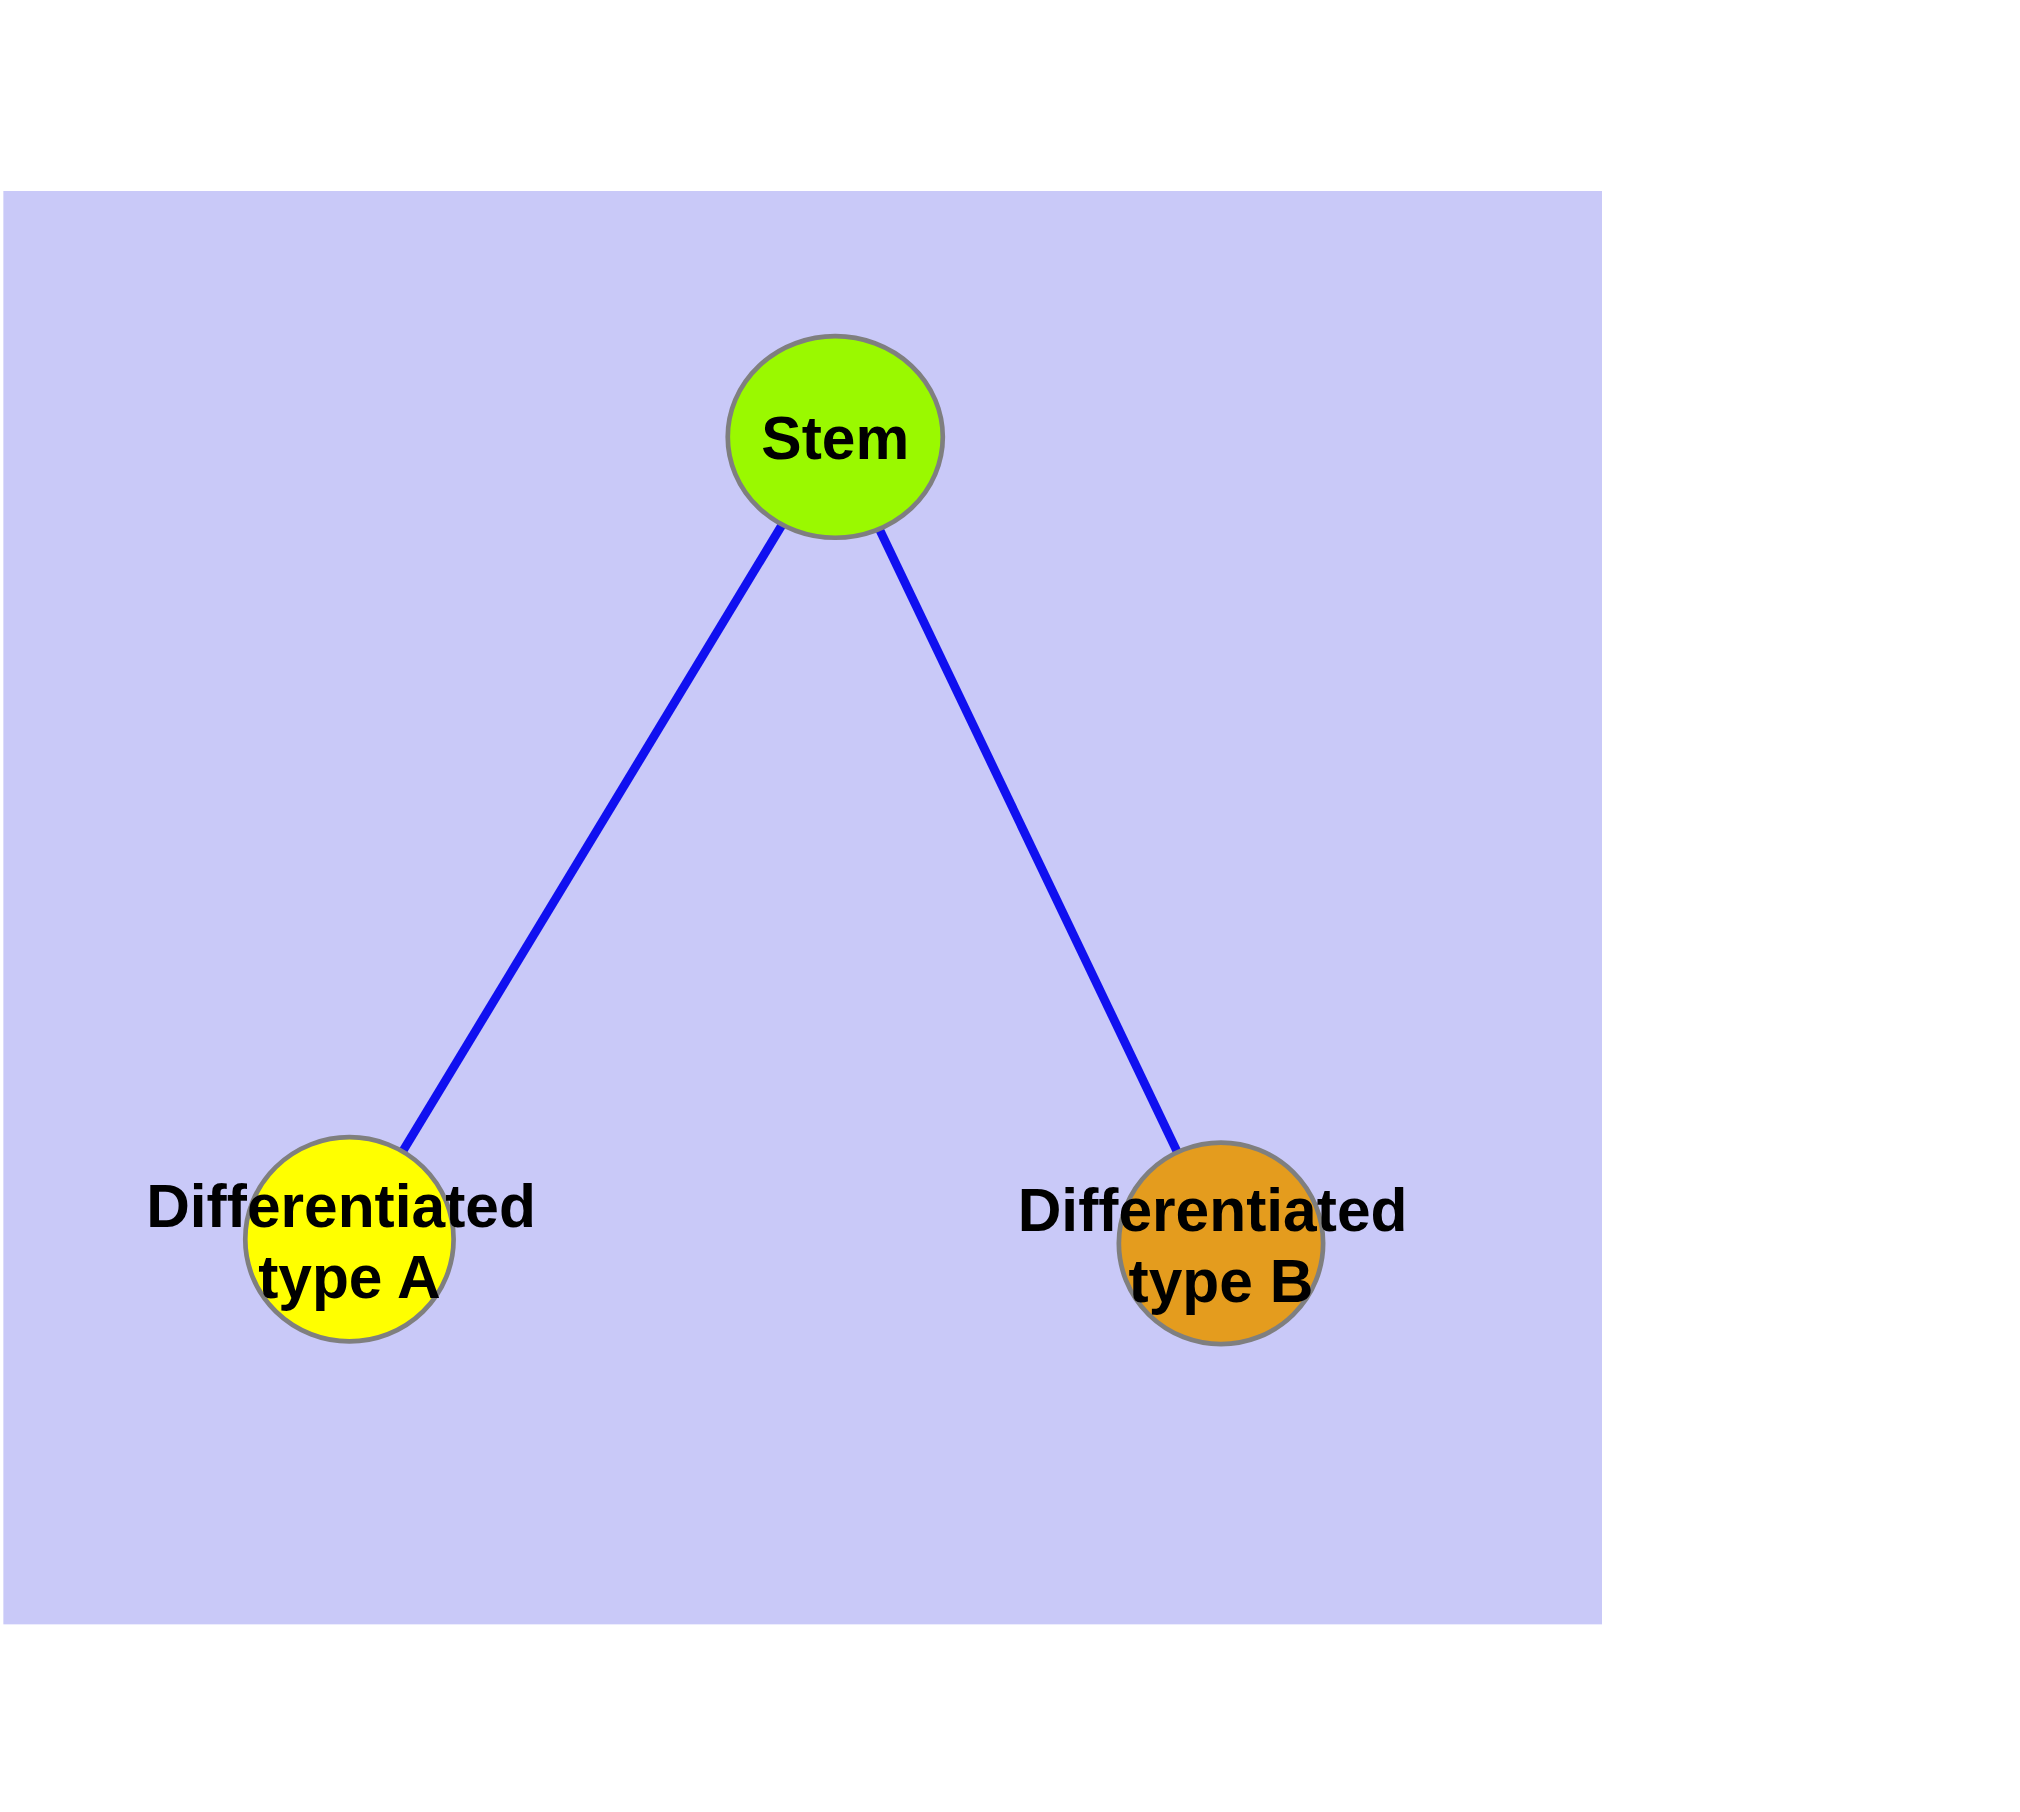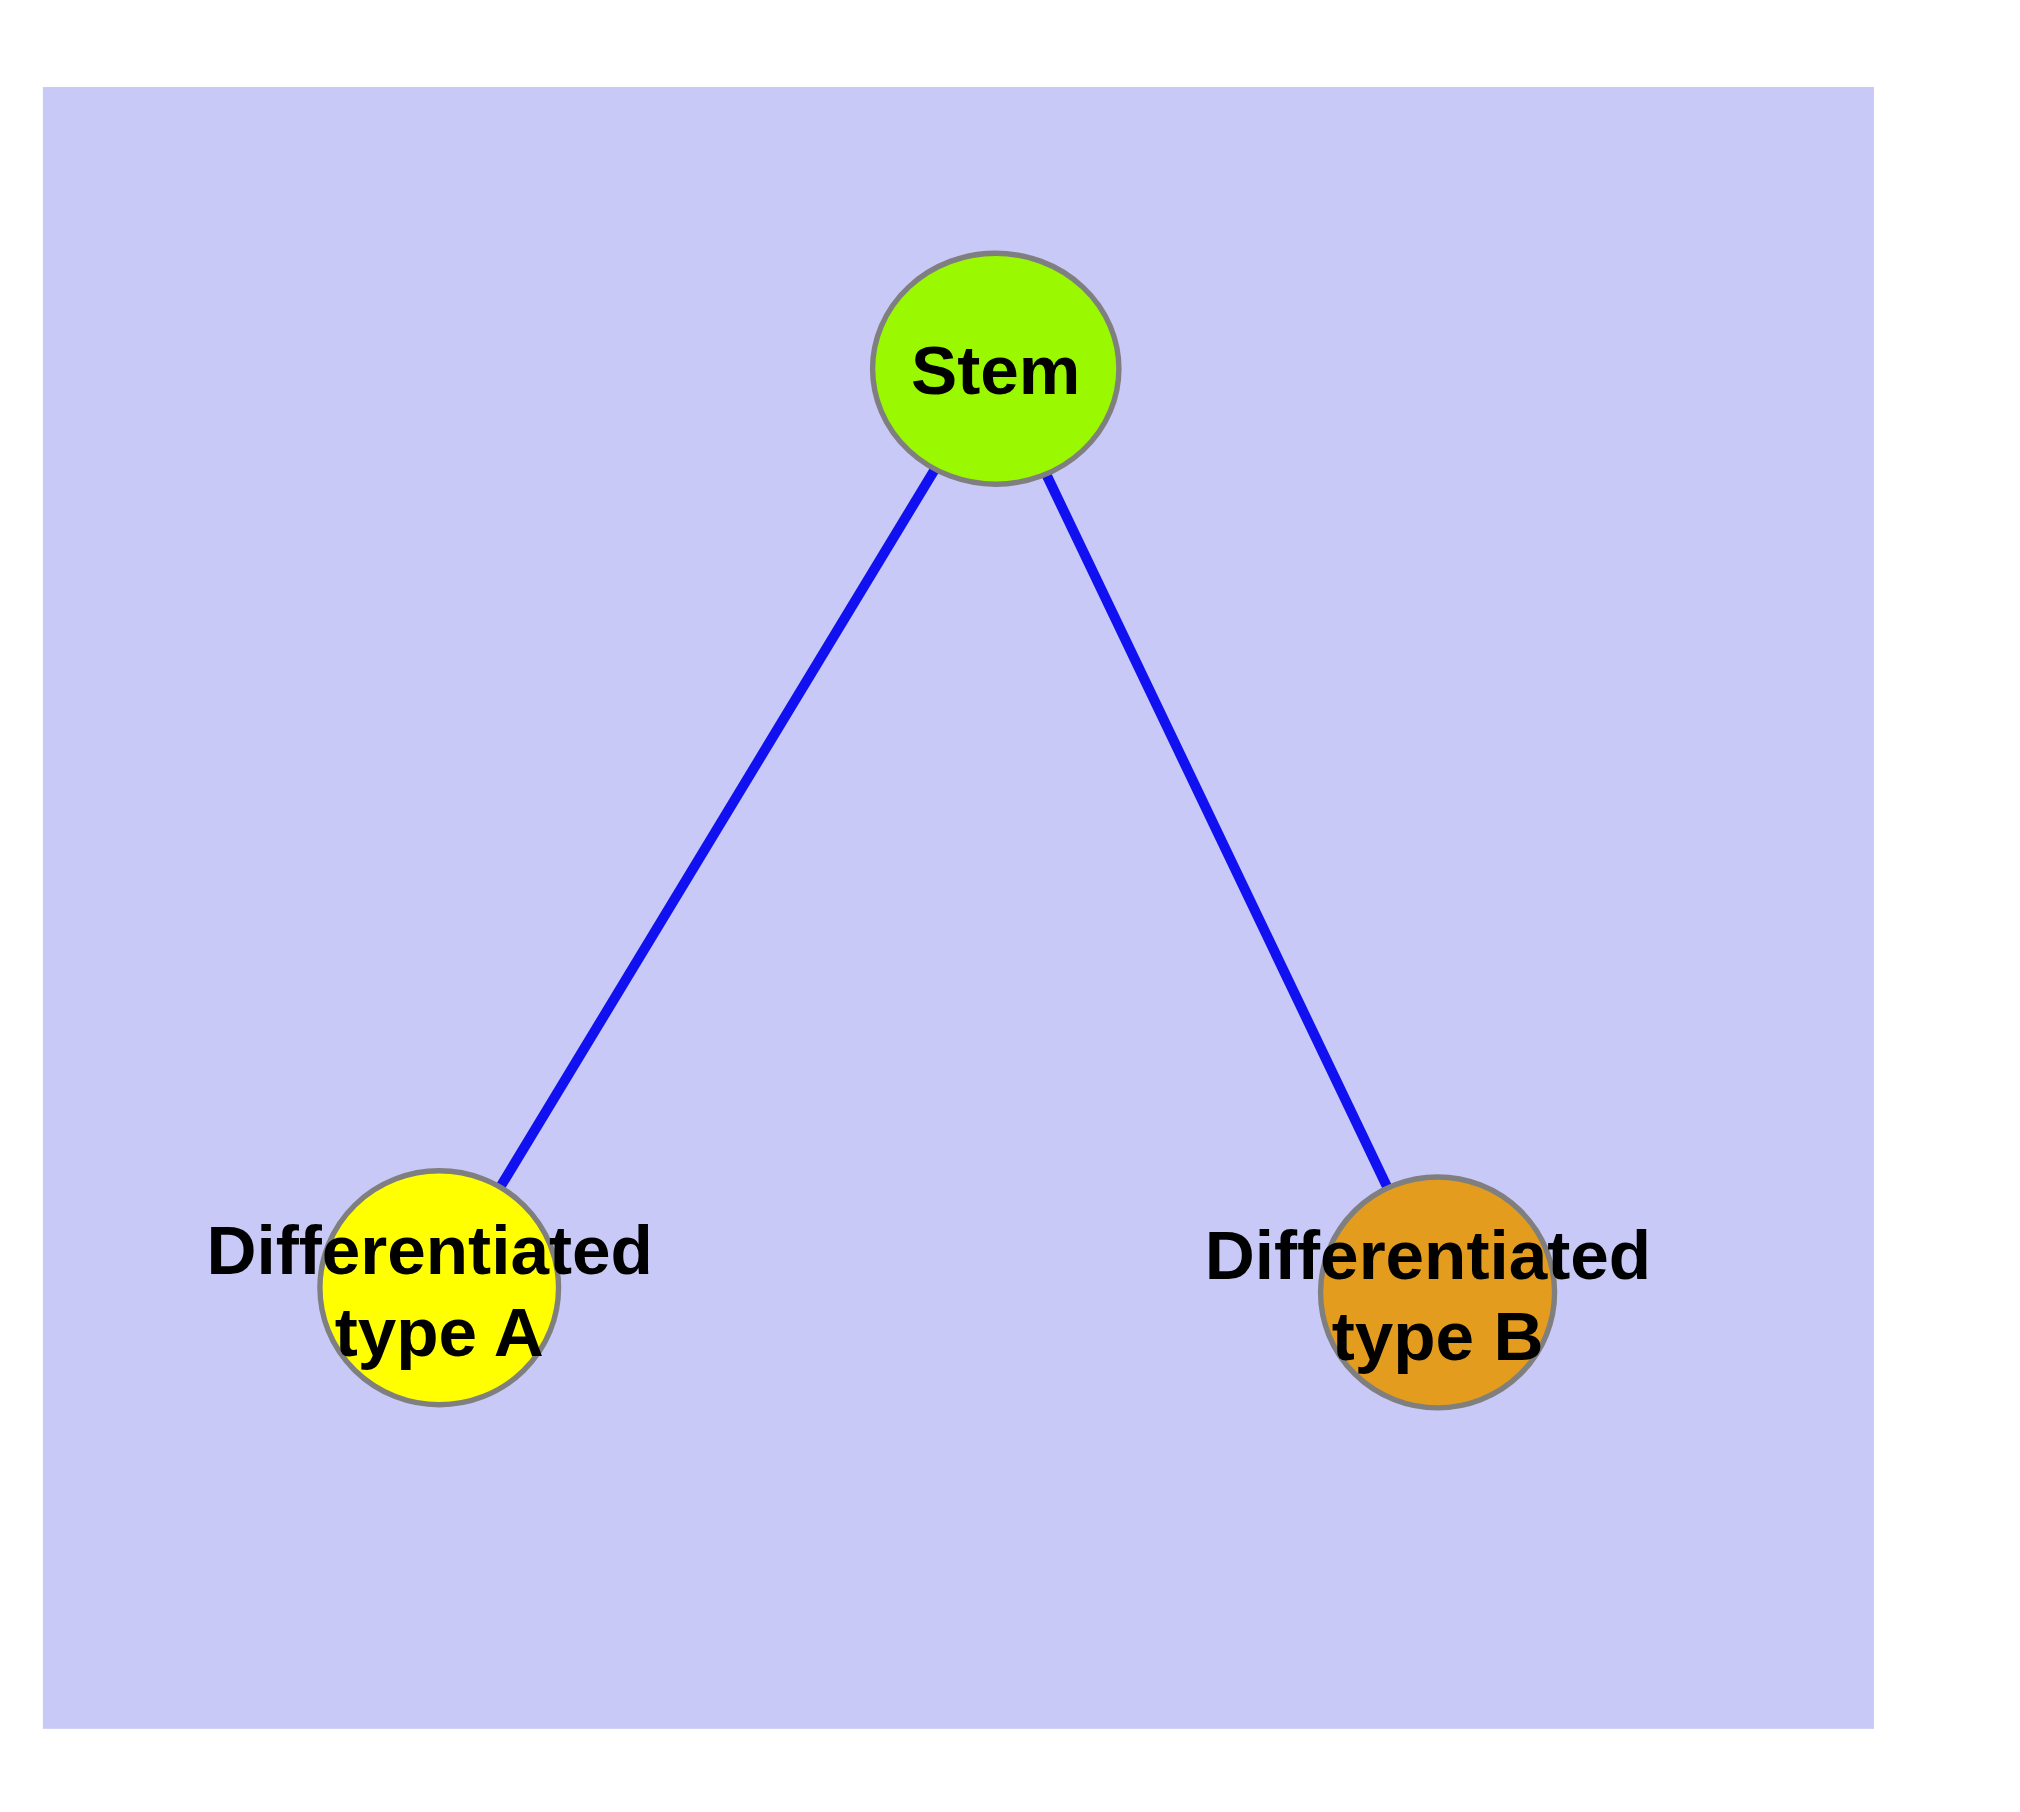--- a/index.html
+++ b/index.html
@@ -2,24 +2,23 @@
 <html style="font-size:13.6px"><head>
 <meta charset="utf-8">
 <style>
   html, body {
     margin: 0;
     padding: 0;
     background: #ffffff;
   }
   .stage {
     position: relative;
-    width: 1835px;
+    width: 1602px;
     height: 1812px;
     overflow: hidden;
-    margin-left: 39px;
   }
   .stage svg {
     display: block;
     width: 100%;
     height: 100%;
   }
   .node-label {
     font-family: "Liberation Sans", sans-serif;
     font-weight: bold;
     font-size: 90px;

